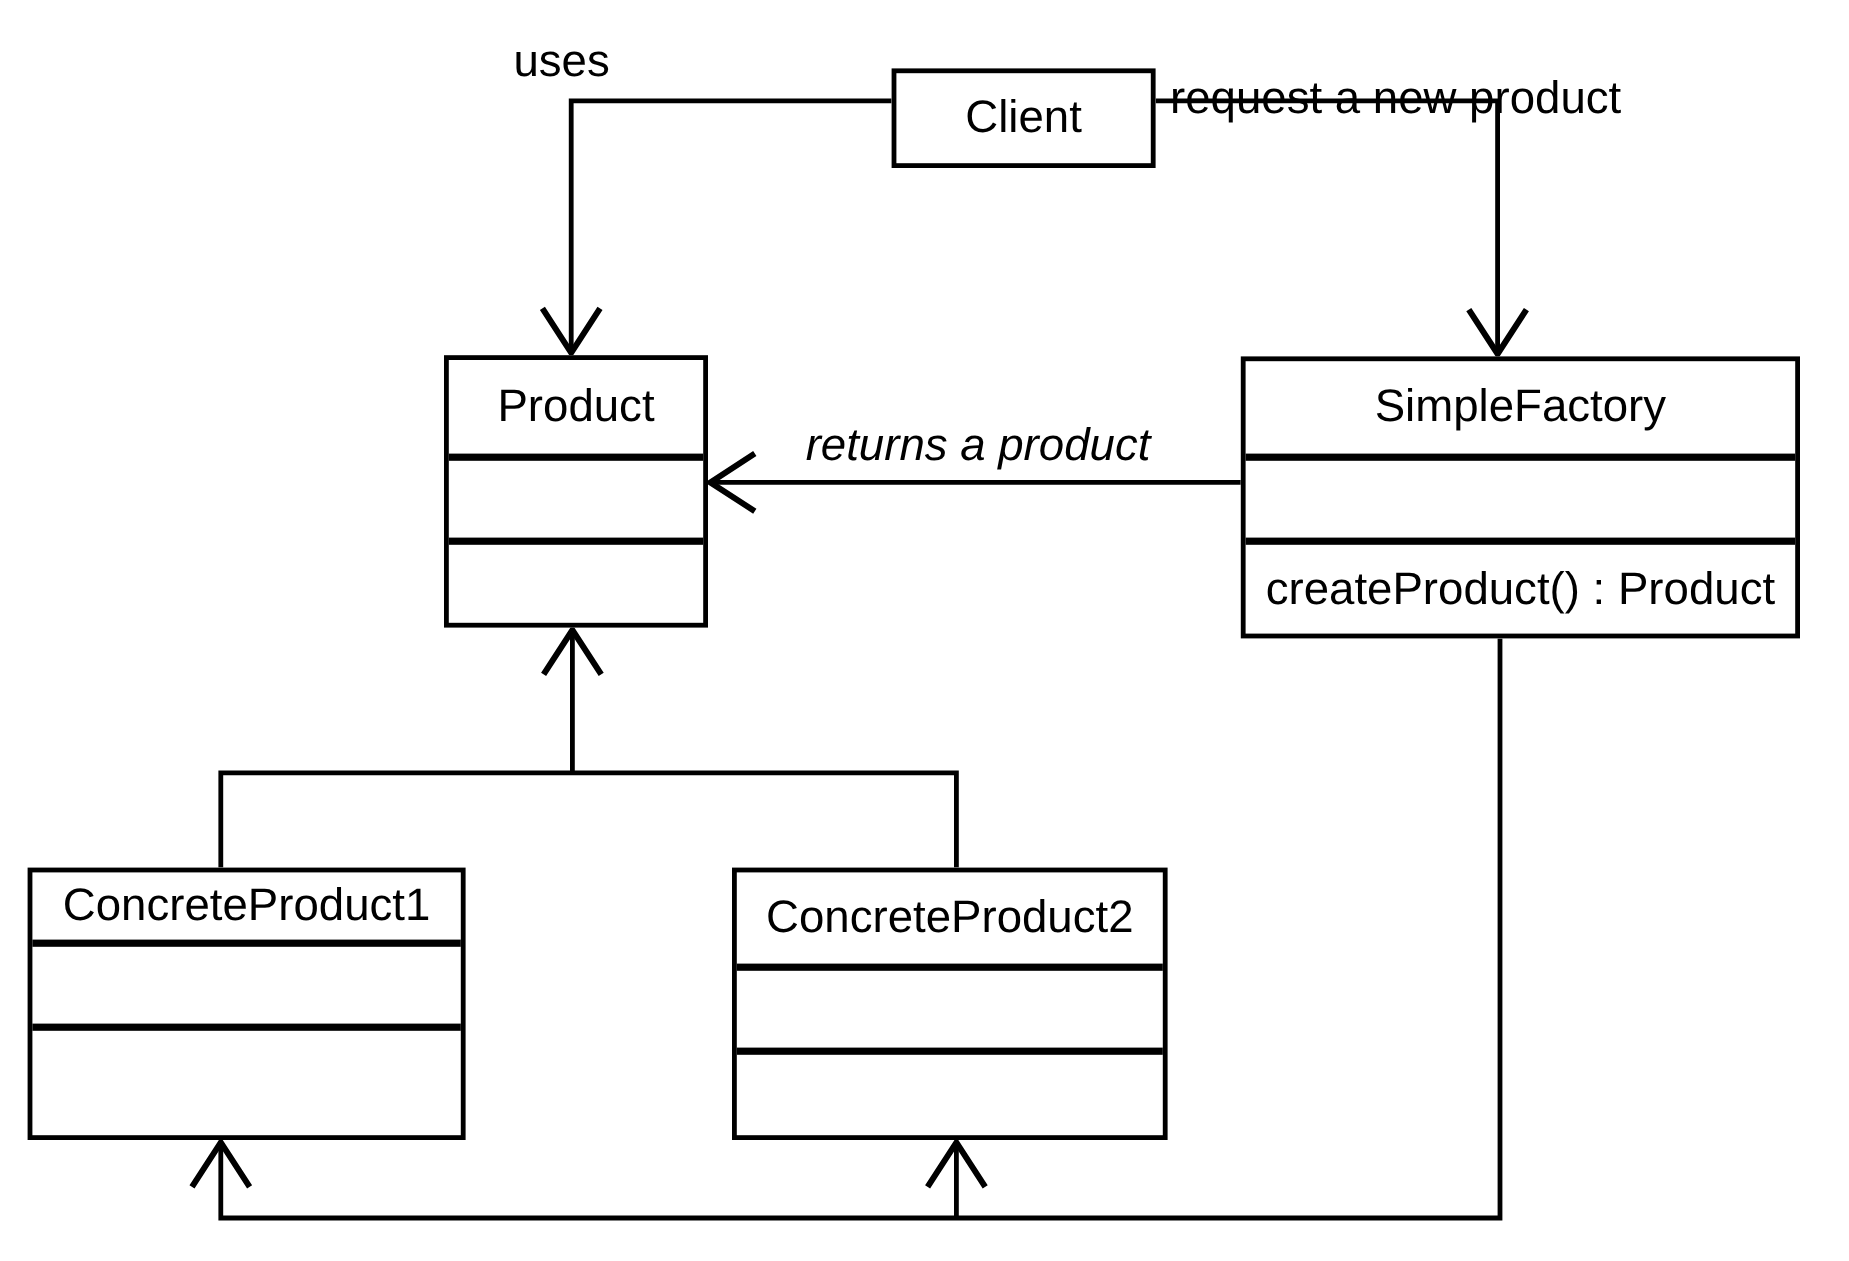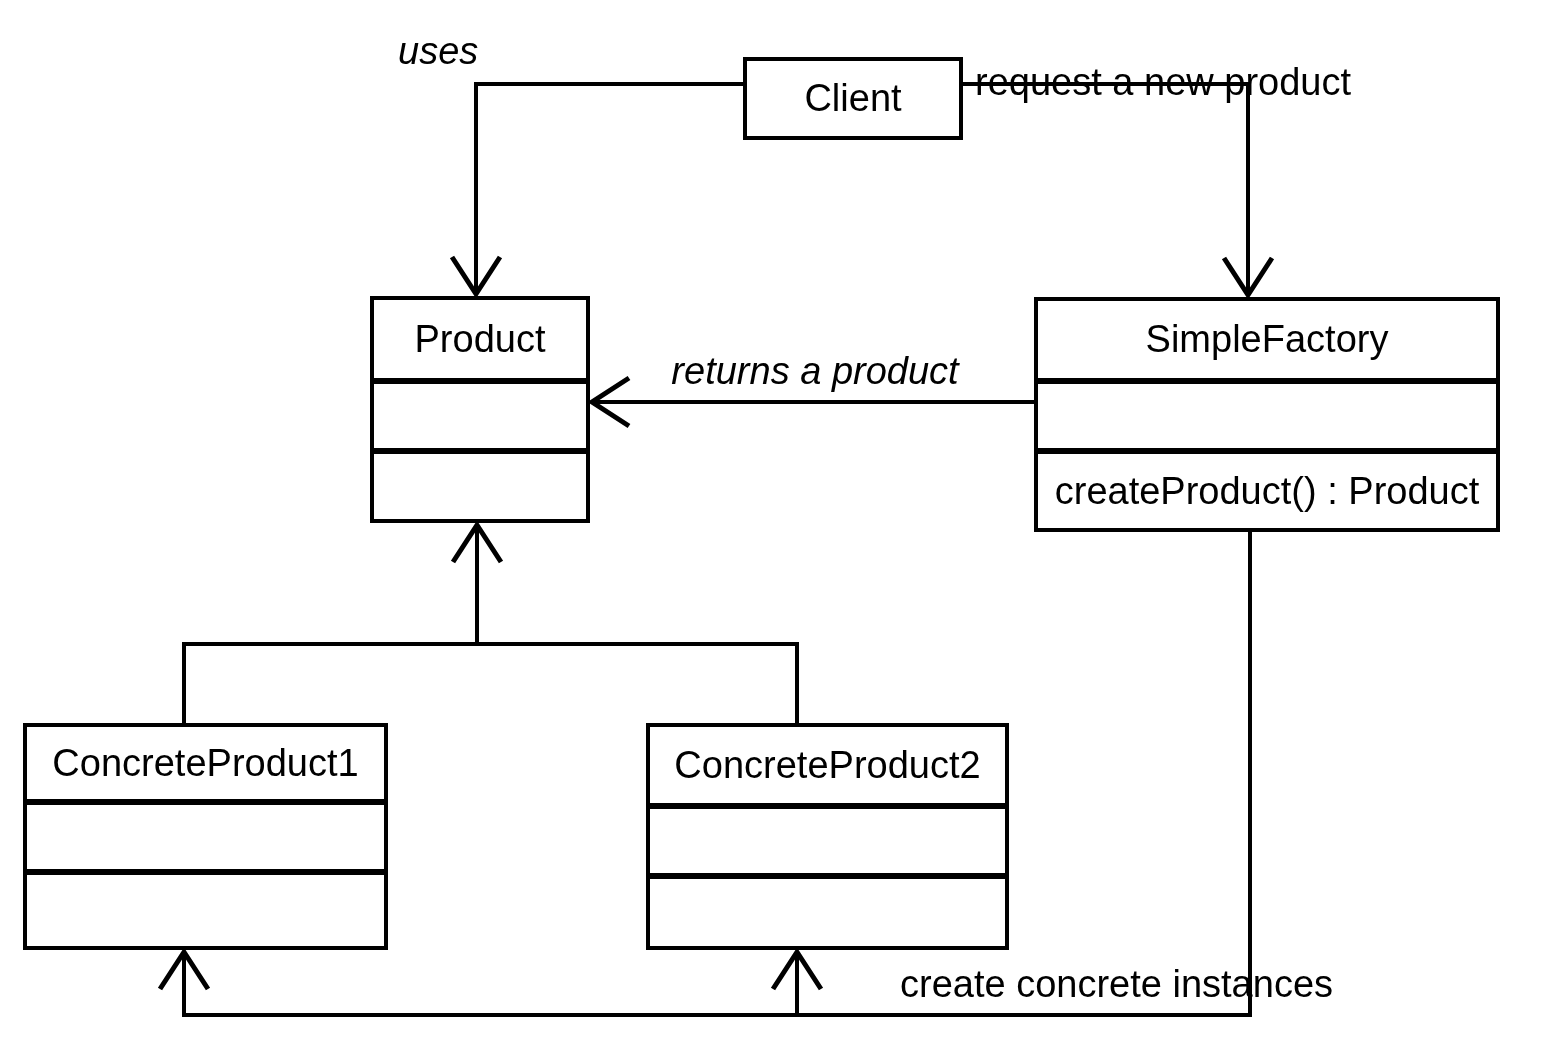--- a/index.html
+++ b/index.html
@@ -87,32 +87,31 @@
     <div class="compartment" style="height:71px;"></div>
   </div>
 
   <div class="uml-class" style="left:1034px; top:297px; width:466px; height:235px;">
     <div class="compartment" style="height:77px;">SimpleFactory</div>
     <div class="compartment" style="height:70px;"></div>
     <div class="compartment" style="height:80px;text-align:center;">createProduct() : Product</div>
   </div>
 
   <div class="uml-class" style="left:23px; top:723px; width:365px; height:227px;">
-    <div class="compartment" style="height:72px;text-align:right;">ConcreteProduct1</div>
+    <div class="compartment" style="height:56px;text-align:right;">ConcreteProduct1</div>
     <div class="compartment" style="height:70px;"></div>
     <div class="compartment" style="height:73px;"></div>
   </div>
 
-  <div class="uml-class" style="left:610px; top:723px; width:363px; height:227px;margin-left:36px;">
+  <div class="uml-class" style="left:610px; top:723px; width:363px; height:227px;">
     <div class="compartment" style="height:76px;">ConcreteProduct2</div>
     <div class="compartment" style="height:70px;"></div>
     <div class="compartment" style="height:73px;"></div>
   </div>
 
-  <div class="edge-label" style="left:398px; top:29px; width:140px; font-style:italic;">uses</div>
+  <div class="edge-label" style="left:398px; top:29px; width:140px; text-align:center;">uses</div>
 
   <div class="edge-label" style="left:975px; top:28px;margin-top:32px;">request a new product</div>
 
   <div class="edge-label" style="left:660px; top:349px; width:310px; text-align:center;font-style:italic;">returns a product</div>
 
-  <div class="edge-label" style="left:900px; top:962px;">create concrete instances</div>
 
 </div>
 
 </body></html>

